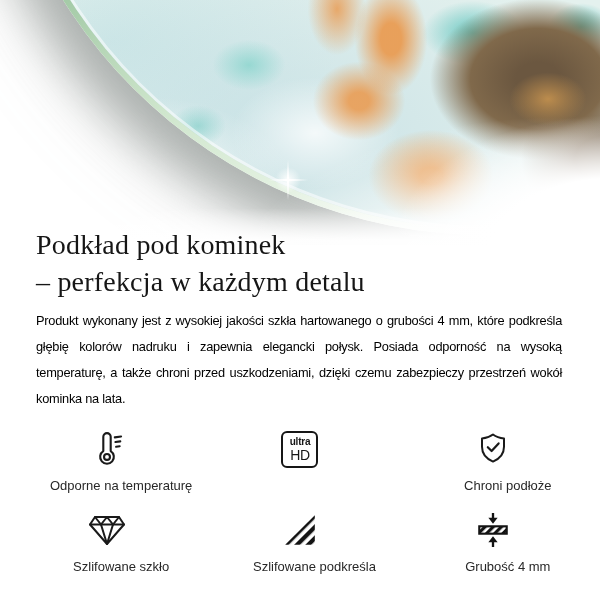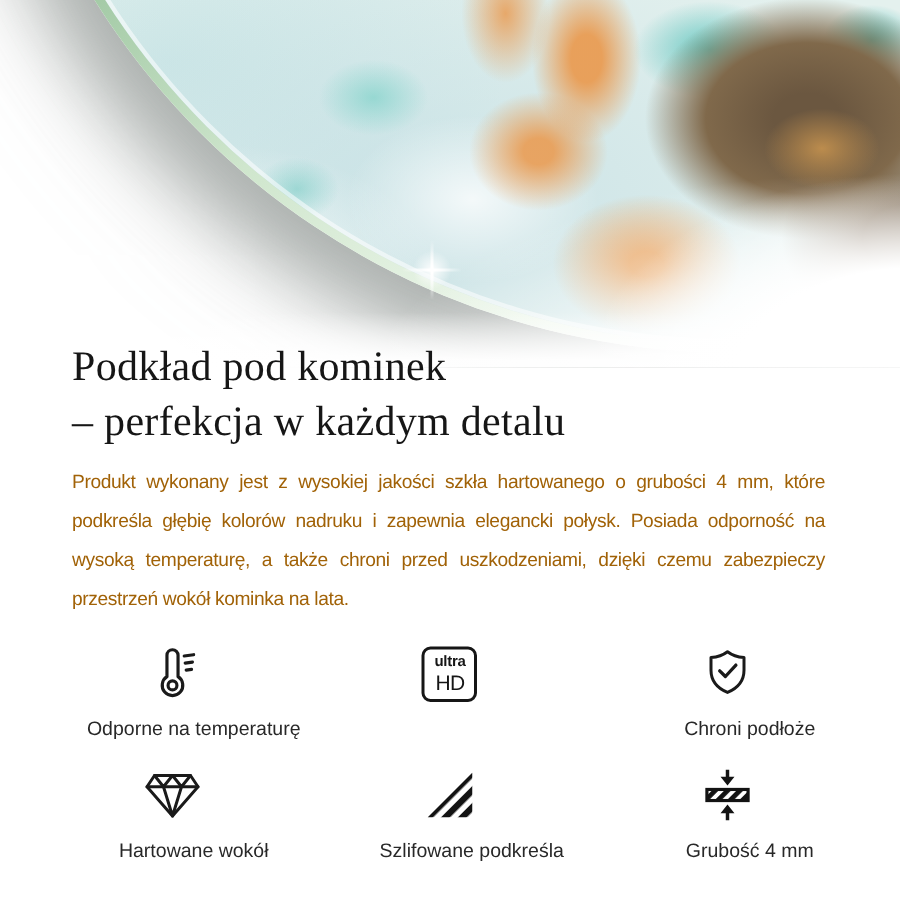--- a/index.html
+++ b/index.html
@@ -48,28 +48,28 @@
   }
   .sparkle{position:absolute;left:268px;top:160px;width:40px;height:40px;pointer-events:none;}
   .sparkle .glow{position:absolute;inset:7px;border-radius:50%;
     background:radial-gradient(circle, rgba(255,255,255,.95) 0%, rgba(255,255,255,0) 70%);}
   .sparkle::before{content:"";position:absolute;left:19px;top:0;width:2px;height:40px;
     background:linear-gradient(180deg,rgba(255,255,255,0),#fff 45%,#fff 55%,rgba(255,255,255,0));}
   .sparkle::after{content:"";position:absolute;top:19px;left:0;height:2px;width:40px;
     background:linear-gradient(90deg,rgba(255,255,255,0),#fff 45%,#fff 55%,rgba(255,255,255,0));}
 
   
-  .content{position:relative;padding:226px 48px 0;}
+  .content{position:relative;padding:226px 36px 0;}
   h1{
     margin:0;font-family:"Liberation Serif", serif;font-weight:400;
     font-size:28px;line-height:37px;color:#161616;letter-spacing:.2px;
   }
   h1 span{display:block;}
   .desc{
-    margin:8px 2px 0 0;font-size:12.8px;line-height:26px;color:#a16207;
+    margin:8px 2px 0 0;font-size:12.8px;line-height:26px;color:#000000;
     text-align:justify;letter-spacing:-0.25px;
   }
 
   
   .features{
     margin:16px -26px 0;
     display:grid;grid-template-columns:1fr 1fr 1fr;row-gap:16px;
   }
   .feature{display:flex;flex-direction:column;align-items:center;}
   .icon-wrap{height:42px;display:flex;align-items:center;justify-content:center;}
@@ -156,21 +156,21 @@
 
     <div class="feature">
       <div class="icon-wrap">
         <svg class="icon" width="38" height="35" viewBox="0 0 38 35">
           <path class="stroke" d="M7,4 H31 L36,11.5 L19,31 L2,11.5 Z"></path>
           <path class="stroke" d="M2,11.5 H36"></path>
           <path class="stroke" d="M7,4 L13,11.5 L19,4 L25,11.5 L31,4"></path>
           <path class="stroke" d="M13,11.5 L19,31 L25,11.5"></path>
         </svg>
       </div>
-      <div class="feature-label">Hartowane wokół</div>
+      <div class="feature-label">Szlifowane szkło</div>
     </div>
 
     <div class="feature">
       <div class="icon-wrap">
         <svg class="icon" width="36" height="36" viewBox="0 0 34 34">
           <path d="M3,31 L31,3 L31,31 Z" fill="url(#hatchBold)" stroke="none"></path>
         </svg>
       </div>
       <div class="feature-label">Szlifowane podkreśla</div>
     </div>

